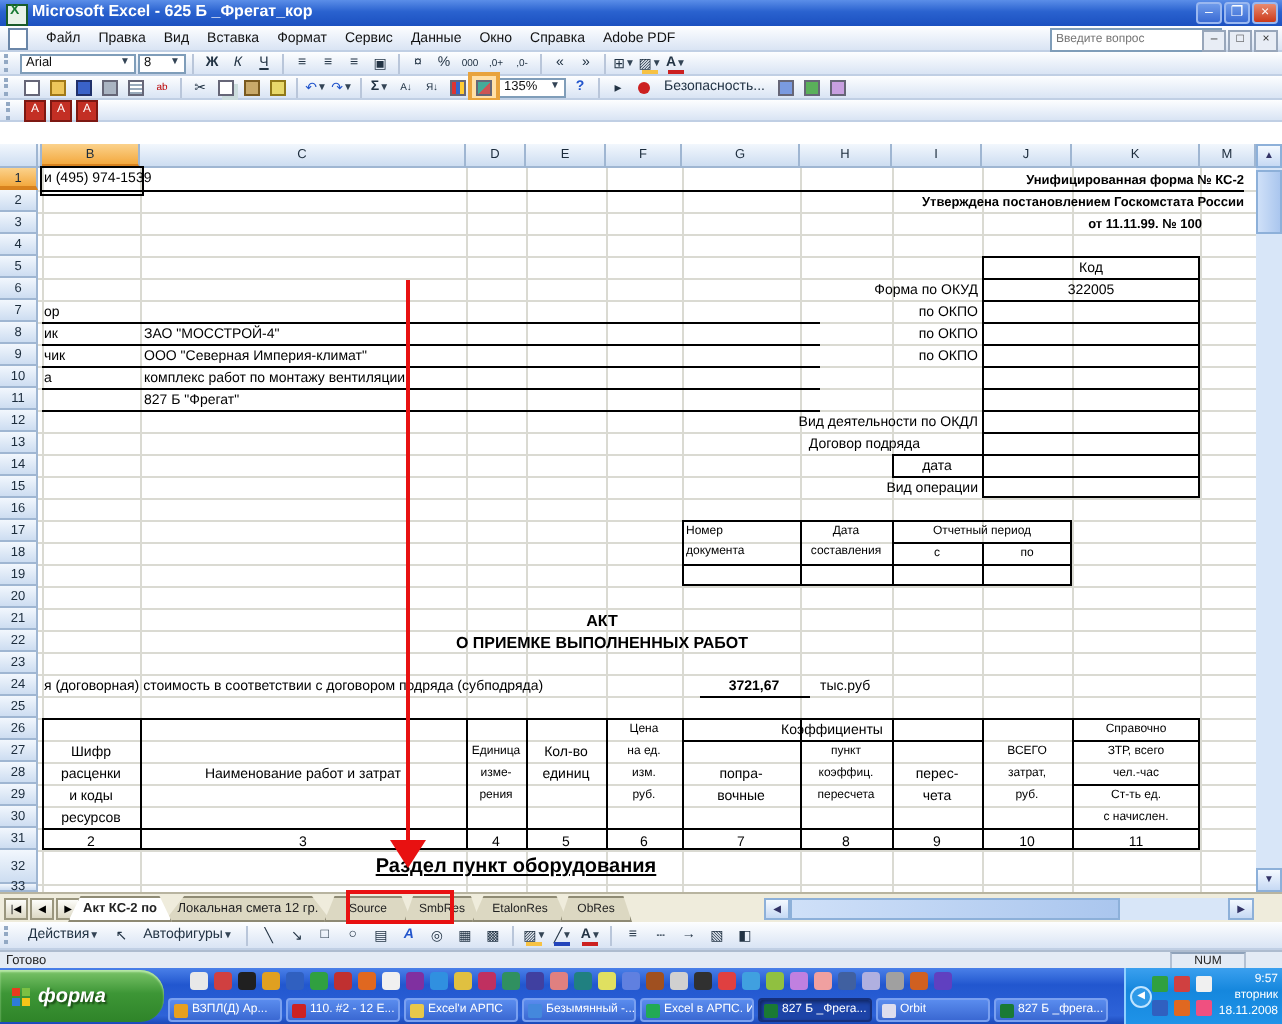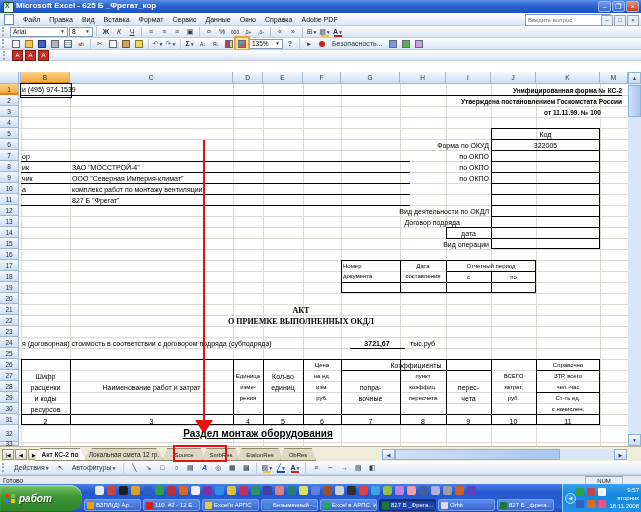--- a/index.html
+++ b/index.html
@@ -50,21 +50,21 @@
   
   #sheet{position:absolute;left:0;top:72px;width:628px;height:374px;background:#fff;overflow:hidden;}
   .ch,.rh{position:absolute;background:linear-gradient(#f2f7fd,#cdddf1);border-right:1px solid #9fb6d2;
     border-bottom:1px solid #9fb6d2;font-size:6.5px;color:#1c2c3c;text-align:center;box-sizing:border-box;}
   .ch.sel,.rh.sel{background:linear-gradient(#fbd28c,#f3a93f);border-bottom:2px solid #d8821e;}
   .gv,.gh{position:absolute;background:#dadad2;z-index:0;}
   .t{position:absolute;font-size:7px;line-height:11px;color:#000;white-space:nowrap;z-index:3;}
   .pre{white-space:pre-line;}
   .b{font-weight:bold;} .c{text-align:center;} .r{text-align:right;}
   .f65{font-size:6.5px;} .f6{font-size:6px;line-height:11px;}
-  .serif{font-family:Liberation Serif, serif;font-size:8px;}
+  .serif{font-family:Liberation Sans, sans-serif;font-size:8px;}
   .line{position:absolute;background:#000;z-index:2;height:1px;}
   .vline{position:absolute;background:#000;z-index:2;width:1px;}
   .box{position:absolute;border:1px solid #000;z-index:2;box-sizing:border-box;}
   #kodbox{background:repeating-linear-gradient(180deg,transparent 0 10px,#000 10px 11px);}
   #selb1{position:absolute;left:20px;top:11px;width:50px;height:13px;border:1px solid #000;z-index:3;}
   .redline{position:absolute;left:203px;top:68px;width:2px;height:280px;background:#e81111;z-index:10;}
   .redhead{position:absolute;left:195px;top:348px;width:0;height:0;border-left:9px solid transparent;
     border-right:9px solid transparent;border-top:14px solid #e81111;z-index:10;}
   #redrect{position:absolute;left:173px;top:445px;width:50px;height:13px;border:2px solid #e81111;z-index:50;}
   
@@ -406,21 +406,21 @@
     <div class="t c" style="left:446px;top:156px;width:45px">дата</div>
     <div class="t r" style="left:289px;top:167px;width:200px">Вид операции</div>
     <div class="t pre f6" style="left:343px;top:189px;width:55px;line-height:10px">Номер
 документа</div>
     <div class="t pre c f6" style="left:400px;top:189px;width:46px;line-height:10px">Дата
 составления</div>
     <div class="t c f6" style="left:446px;top:190px;width:90px;line-height:9px">Отчетный период</div>
     <div class="t c f6" style="left:446px;top:200px;width:45px;line-height:10px">с</div>
     <div class="t c f6" style="left:491px;top:200px;width:45px;line-height:10px">по</div>
     <div class="t b c serif" style="left:21px;top:233px;width:560px">АКТ</div>
-    <div class="t b c serif" style="left:21px;top:244px;width:560px">О ПРИЕМКЕ ВЫПОЛНЕННЫХ ОКДЛ</div>
+    <div class="t b c serif" style="left:21px;top:244px;width:560px">О ПРИЕМКЕ ВЫПОЛНЕННЫХ РАБОТ</div>
     <div class="t" style="left:22px;top:266px">я (договорная) стоимость в соответствии с договором подряда (субподряда)</div>
     <div class="t b c" style="left:352px;top:266px;width:50px">3721,67</div>
     <div class="t" style="left:410px;top:266px">тыс.руб</div>
     <div class="t pre c" style="left:21px;top:299px;width:49px">Шифр
 расценки
 и коды
 ресурсов</div>
     <div class="t c" style="left:70px;top:310px;width:163px">Наименование работ и затрат</div>
     <div class="t pre c f6" style="left:233px;top:299px;width:30px">Единица
 изме-
@@ -452,21 +452,21 @@
         <div class="t c" style="left: 70px; top: 344px; width: 163px;">3</div>
         <div class="t c" style="left: 233px; top: 344px; width: 30px;">4</div>
         <div class="t c" style="left: 263px; top: 344px; width: 40px;">5</div>
         <div class="t c" style="left: 303px; top: 344px; width: 38px;">6</div>
         <div class="t c" style="left: 341px; top: 344px; width: 59px;">7</div>
         <div class="t c" style="left: 400px; top: 344px; width: 46px;">8</div>
         <div class="t c" style="left: 446px; top: 344px; width: 45px;">9</div>
         <div class="t c" style="left: 491px; top: 344px; width: 45px;">10</div>
         <div class="t c" style="left: 536px; top: 344px; width: 64px;">11</div>
       </div>
-    <div class="t b c" style="left:58px;top:356px;width:400px;font-size:10px;text-decoration:underline">Раздел    монтаж оборудования</div>
+    <div class="t b c" style="left:58px;top:356px;width:400px;font-size:10px;text-decoration:underline">Раздел    пункт оборудования</div>
 
     <div class="redline"></div>
     <div class="redhead"></div>
   </div>
 
   <div class="scr" style="left:628px;top:72px;width:13px;height:374px">
     <div class="scrbtn" style="left:0;top:0">▲</div>
     <div class="thumb" style="left:0;top:13px;width:13px;height:32px"></div>
     <div class="scrbtn" style="left:0;top:362px">▼</div>
   </div>
@@ -530,21 +530,21 @@
   </div>
 
   <div id="taskbar">
     <div id="startbtn">
       <span class="flag">
           <i></i>
           <i></i>
           <i></i>
           <i></i>
         </span>
-      <span class="lbl">работ</span>
+      <span class="lbl">форма</span>
     </div>
     <div id="quicklaunch">
         <div class="ql" style="left: 95px; top: 2px; background: rgb(232, 232, 232);"></div>
         <div class="ql" style="left: 107px; top: 2px; background: rgb(208, 64, 64);"></div>
         <div class="ql" style="left: 119px; top: 2px; background: rgb(32, 32, 32);"></div>
         <div class="ql" style="left: 131px; top: 2px; background: rgb(224, 160, 32);"></div>
         <div class="ql" style="left: 143px; top: 2px; background: rgb(48, 96, 192);"></div>
         <div class="ql" style="left: 155px; top: 2px; background: rgb(48, 160, 64);"></div>
         <div class="ql" style="left: 167px; top: 2px; background: rgb(192, 48, 48);"></div>
         <div class="ql" style="left: 179px; top: 2px; background: rgb(224, 104, 32);"></div>

